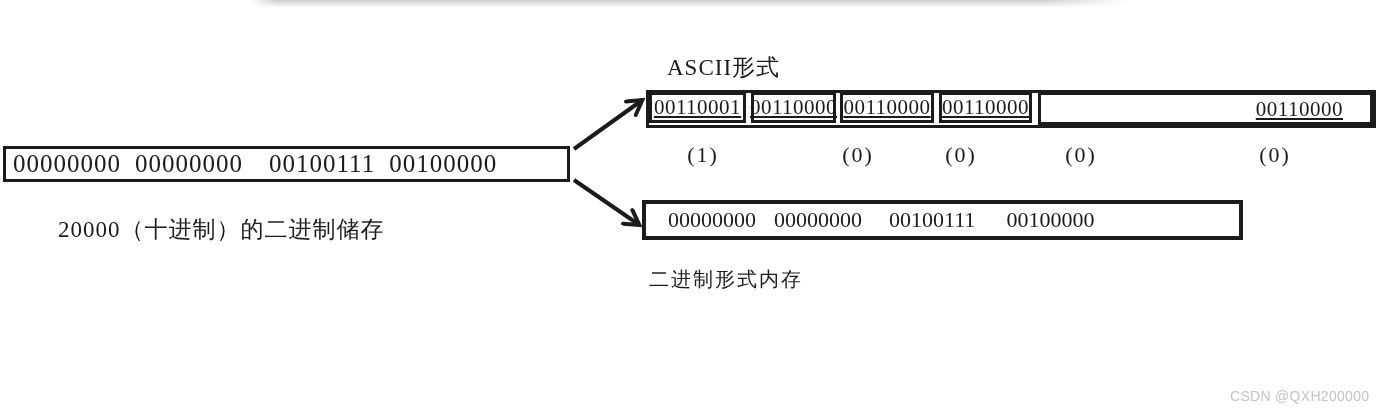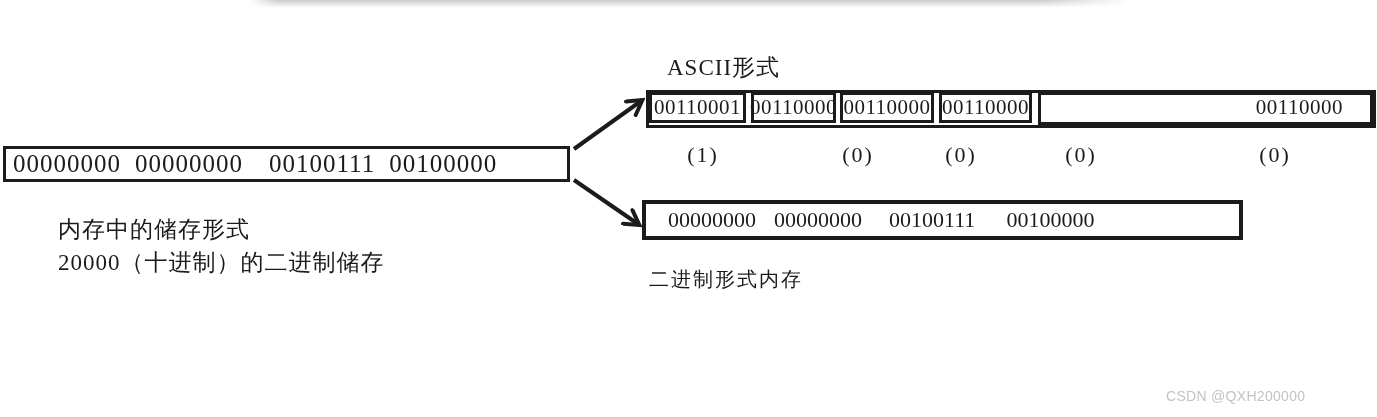--- a/index.html
+++ b/index.html
@@ -30,22 +30,22 @@
   .mem-caption{position:absolute;left:58px;top:213px;font-size:23px;line-height:33px;letter-spacing:1px;}
 
   
   .ascii-title{position:absolute;left:659px;top:52px;font-size:23px;letter-spacing:1px;margin-left:8px;}
   .ascii-row{
     position:absolute;left:646px;top:90px;width:730px;height:38px;box-sizing:border-box;
     border:3px solid #1b1b1b;display:flex;align-items:flex-start;
   }
   .cell{
     box-sizing:border-box;border:3px solid #1b1b1b;height:31px;margin-top:-1px;
-    display:flex;align-items:flex-start;justify-content:center;
-    font-size:21px;letter-spacing:0.5px;white-space:nowrap;
+    display:flex;align-items:flex-end;justify-content:center;
+    font-size:21px;letter-spacing:0.5px;white-space:nowrap;text-decoration:underline;
   }
   .c1{width:97px;}
   .c2{width:85px;margin-left:5px;}
   .c3{width:94px;margin-left:4px;}
   .c4{width:93px;margin-left:5px;}
   .c5{flex:1;margin-left:6px;height:33px;justify-content:flex-end;padding-right:27px;}
   .al{position:absolute;top:142px;width:50px;text-align:center;font-size:22px;letter-spacing:2px;}
   .al1{left:678px;} .al2{left:833px;} .al3{left:936px;} .al4{left:1056px;} .al5{left:1250px;}
 
   
@@ -54,21 +54,21 @@
     border:4px solid #1b1b1b;display:flex;align-items:center;padding-left:22px;
     font-size:22px;letter-spacing:0;white-space:nowrap;
   }
   .bin-box span:nth-child(2){margin-left:18px;}
   .bin-box span:nth-child(3){margin-left:27px;}
   .bin-box span:nth-child(4){margin-left:31px;}
 
   .bin-caption{position:absolute;left:649px;top:266px;font-size:20px;letter-spacing:2px;}
 
   .watermark{
-    position:absolute;left:1166px;top:388px;font-size:14px;color:#c3c3c3;
+    position:absolute;left:1230px;top:388px;font-size:14px;color:#c3c3c3;
     font-family:"Liberation Sans","DejaVu Sans",sans-serif;letter-spacing:0.3px;
   }
 </style>
 </head>
 <body>
 
 <div class="stage">
 
   <div class="top-bar"></div>
 
@@ -83,21 +83,20 @@
   </svg>
 
   <div class="mem-box">
     <span>00000000</span>
     <span>00000000</span>
     <span>00100111</span>
     <span>00100000</span>
   </div>
 
   <div class="mem-caption">
-    <div>内存中的储存形式</div>
     <div>20000（十进制）的二进制储存</div>
   </div>
 
   <div class="ascii-title">ASCII形式</div>
 
   <div class="ascii-row">
     <div class="cell c1">
       <span>00110001</span>
     </div>
     <div class="cell c2">

